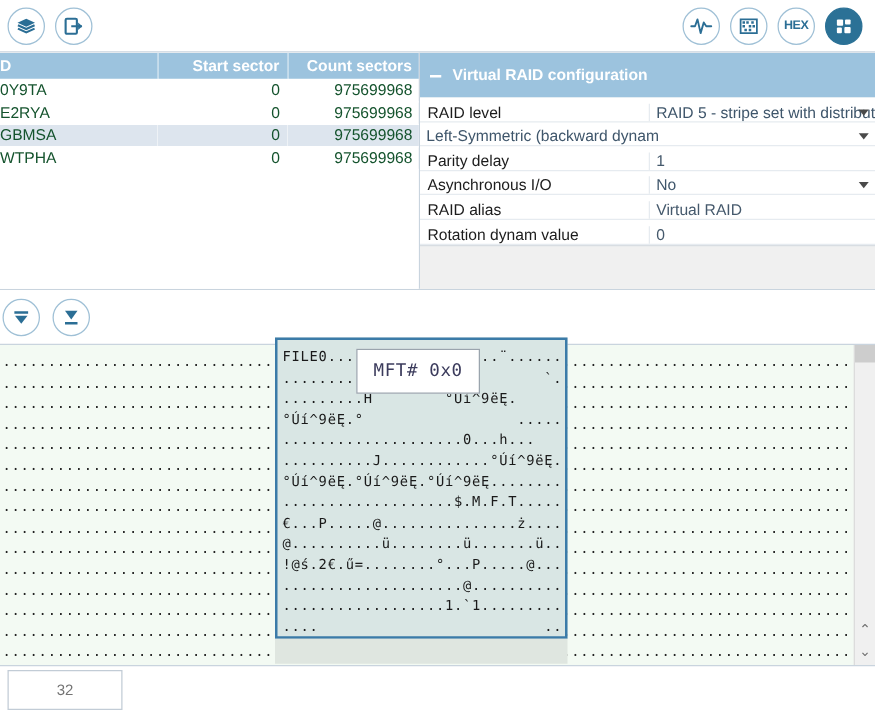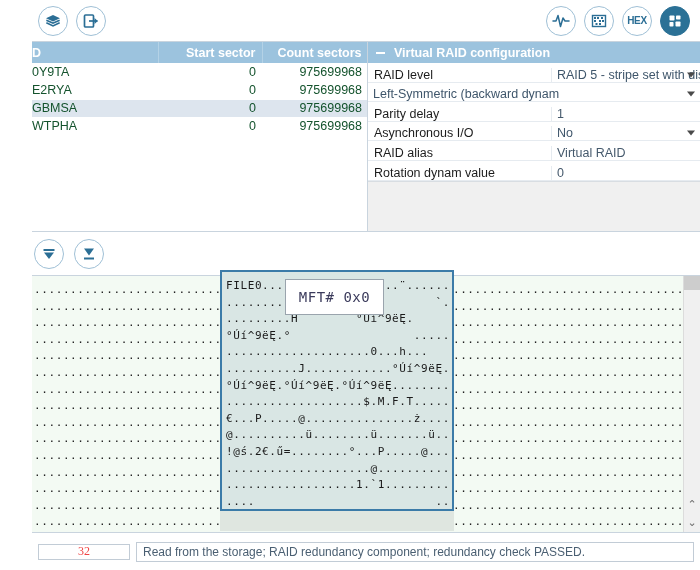--- a/index.html
+++ b/index.html
@@ -9,21 +9,20 @@
     background: #ffffff;
     font-family: "Liberation Sans", sans-serif;
     overflow: hidden;
   }
   #app {
     width: 700px; height: 570px;
     position: relative;
     display: flex;
     flex-direction: column;
     background: #ffffff;
-    padding-left: 32px;
   }
 
   
   .toolbar-top {
     height: 42px;
     min-height: 42px;
     background: #ffffff;
     border-bottom: 1px solid #c9d4de;
     display: flex;
     align-items: center;
@@ -117,21 +116,21 @@
     display: flex;
     flex-direction: column;
     background: #f0f0f0;
     overflow: hidden;
   }
   .raid-title {
     background: #9cc3de;
     color: #ffffff;
     font-weight: bold;
     font-size: 12.5px;
-    height: 21px;
+    height: 36px;
     display: flex;
     align-items: center;
     gap: 9px;
     padding: 0 8px;
     cursor: pointer;
   }
   .raid-title .minus {
     display: inline-block;
     width: 9px; height: 2px;
     background: #ffffff;
@@ -286,29 +285,28 @@
     min-height: 38px;
     background: #ffffff;
     border-top: 1px solid #c9d4de;
     display: flex;
     align-items: center;
     padding: 0 6px;
     gap: 6px;
   }
   .st-num {
     width: 92px;
-    height: 16px;
+    height: 32px;
     border: 1px solid #c2ccd6;
     background: #ffffff;
-    color: #ef4444;
+    color: #737373;
     font-size: 12px;
     display: flex;
     align-items: center;
     justify-content: center;
-    font-family: Liberation Serif, serif;
   }
   .st-msg {
     flex: 1;
     height: 20px;
     border: 1px solid #c2ccd6;
     background: #ffffff;
     color: #4a5f72;
     font-size: 12px;
     display: flex;
     align-items: center;
@@ -529,16 +527,15 @@
     <div class="hexline">....                         ....</div>
     <div class="hexline">................................</div>
 
   </div>
   <div class="selbottom"></div>
 
   <div class="tooltip">MFT#  0x0</div>
 
   <div class="statusbar">
     <div class="st-num">32</div>
-    <div class="st-msg">Read from the storage; RAID redundancy component; redundancy check PASSED.</div>
   </div>
 
 </div>
 
 </body></html>

